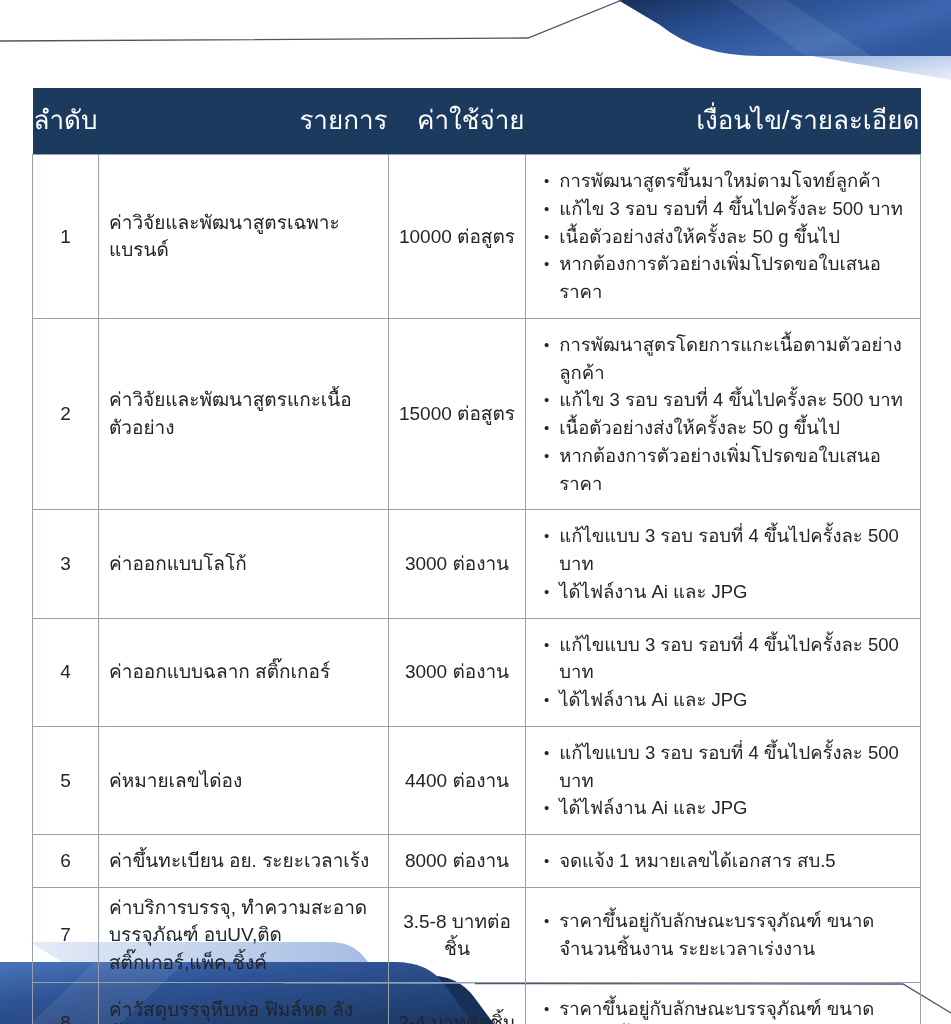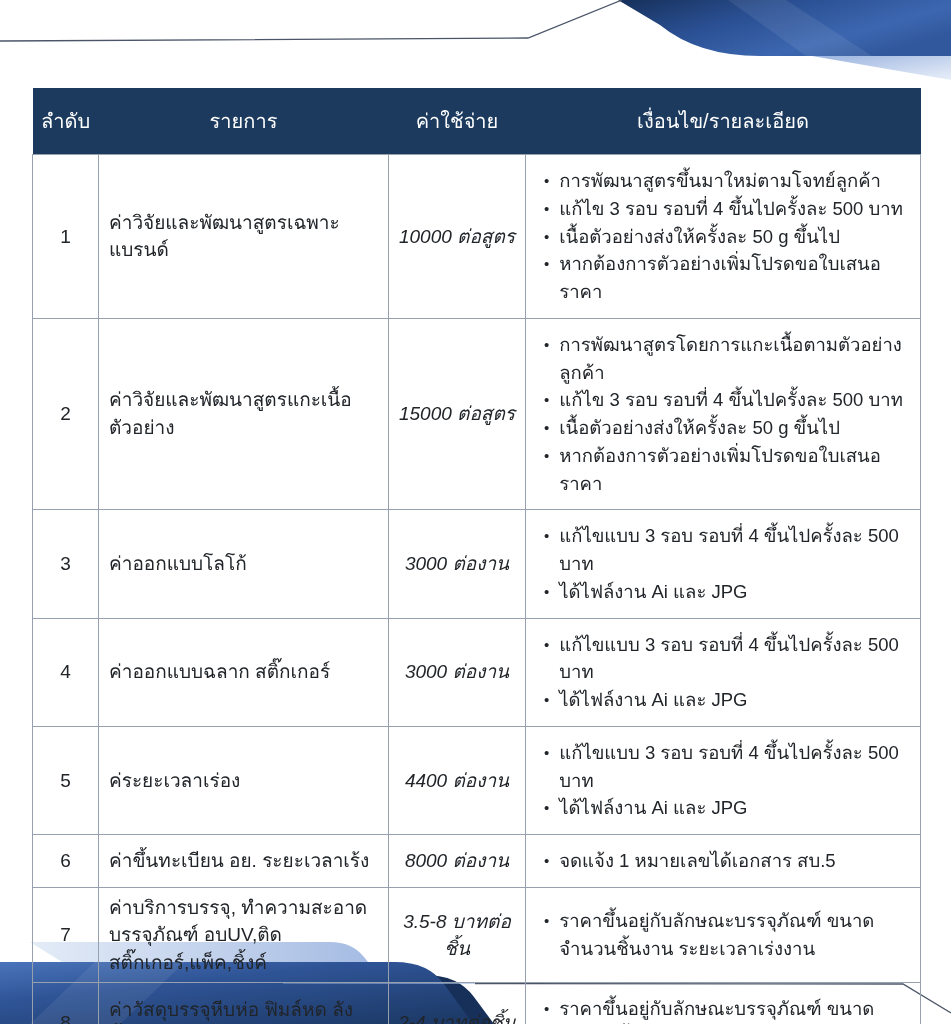--- a/index.html
+++ b/index.html
@@ -18,27 +18,27 @@
     border-collapse:collapse;table-layout:fixed;
   }
   .price-table td,.price-table th{
     border:1px solid #97a1ad;
     vertical-align:middle;
     font-size:19px;
     line-height:1.45;
   }
   .price-table thead th{
     background:#1b3a5e;color:#ffffff;border:0;
-    font-size:20px;font-weight:normal;text-align:center;
+    font-size:26px;font-weight:normal;text-align:right;
     height:64px;
     margin-top:41px;
   }
   td.no{text-align:center;}
   td.item{text-align:left;padding:6px 10px;margin-top:16px;}
-  td.cost{text-align:center;padding:6px 8px;font-style:italic;}
+  td.cost{text-align:center;padding:6px 8px;}
   td.cost.left{text-align:left;}
   td.details{padding:8px 12px 8px 14px;}
   td.details ul{list-style:none;margin:4px;padding:0;}
   td.details li{
     display:flex;align-items:flex-start;gap:10px;
     font-size:18.5px;line-height:1.5;
   }
   td.details li::before{content:"•";flex:0 0 auto;font-size:15px;line-height:1.85;}
   
   tr.r1{height:113px;} tr.r2{height:115px;} tr.r3{height:65px;}
@@ -144,21 +144,21 @@
       <td class="cost">3000 ต่องาน</td>
       <td class="details">
           <ul>
         <li>แก้ไขแบบ 3 รอบ รอบที่ 4 ขึ้นไปครั้งละ 500 บาท</li>
         <li>ได้ไฟล์งาน Ai และ JPG</li>
       </ul>
         </td>
     </tr>
     <tr class="r5">
       <td class="no">5</td>
-      <td class="item">ค่ระยะเวลาเร่อง</td>
+      <td class="item">ค่หมายเลขได่อง</td>
       <td class="cost">4400 ต่องาน</td>
       <td class="details">
           <ul>
         <li>แก้ไขแบบ 3 รอบ รอบที่ 4 ขึ้นไปครั้งละ 500 บาท</li>
         <li>ได้ไฟล์งาน Ai และ JPG</li>
       </ul>
         </td>
     </tr>
     <tr class="r6">
       <td class="no">6</td>

